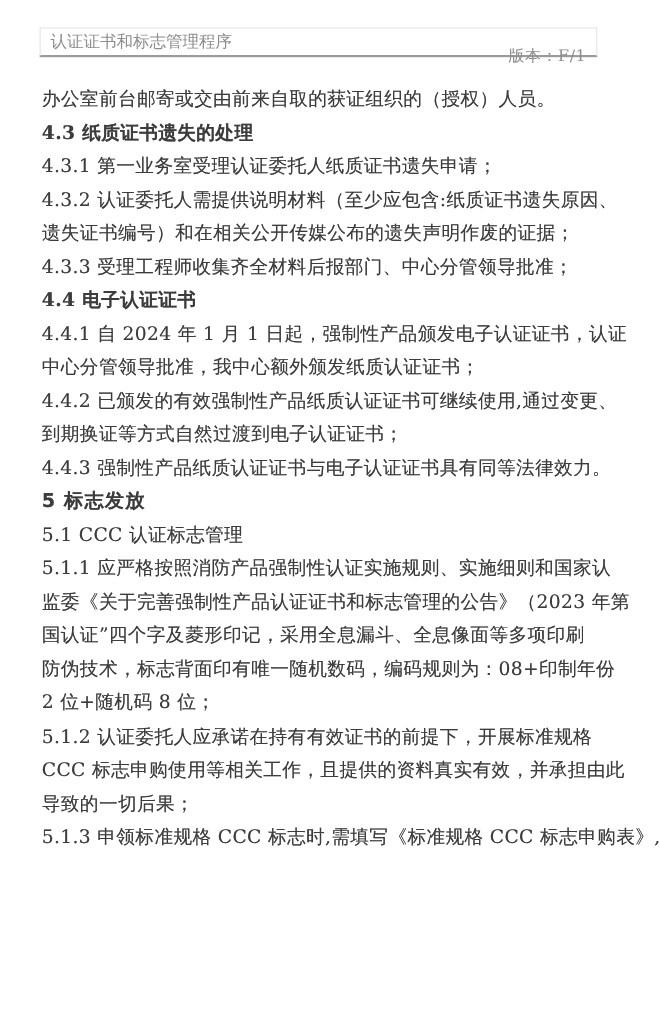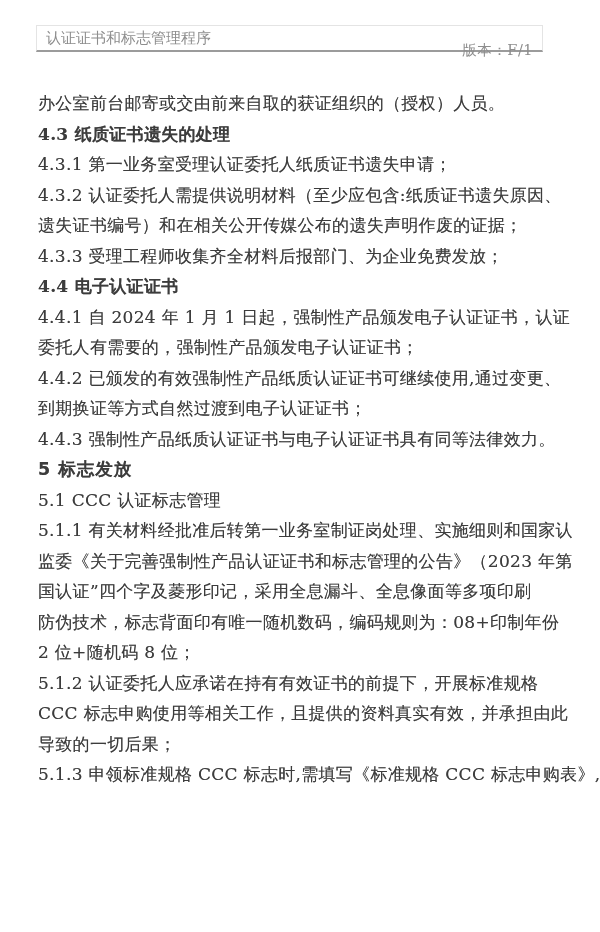--- a/index.html
+++ b/index.html
@@ -34,21 +34,21 @@
     background:var(--bg);
     gap:8px;
   }
   .page-header .ver{
     font-size:14.5px;
     letter-spacing:0.5px;
     margin-top:24px;
   }
   .doc{
     position:absolute;
-    top:88px;left:38px;
+    top:75px;left:38px;
     width:520px;
   }
   .line{
     height:30.5px;
     line-height:30.5px;
     font-size:17px;
     letter-spacing:0.3px;
     white-space:nowrap;
     text-shadow:0 0 0.4px rgba(60,60,60,0.55);
   }
@@ -67,30 +67,30 @@
   <span>认证证书和标志管理程序</span>
   <span class="ver">版本：F/1</span>
 </div>
 
 <div class="doc">
   <div class="line">办公室前台邮寄或交由前来自取的获证组织的（授权）人员。</div>
   <div class="line h2">4.3 纸质证书遗失的处理</div>
   <div class="line">4.3.1 第一业务室受理认证委托人纸质证书遗失申请；</div>
   <div class="line">4.3.2 认证委托人需提供说明材料（至少应包含:纸质证书遗失原因、</div>
   <div class="line">遗失证书编号）和在相关公开传媒公布的遗失声明作废的证据；</div>
-  <div class="line">4.3.3 受理工程师收集齐全材料后报部门、为企业免费发放；</div>
+  <div class="line">4.3.3 受理工程师收集齐全材料后报部门、中心分管领导批准；</div>
   <div class="line h2">4.4 电子认证证书</div>
   <div class="line">4.4.1 自 2024 年 1 月 1 日起，强制性产品颁发电子认证证书，认证</div>
-  <div class="line">委托人有需要的，强制性产品颁发电子认证证书；</div>
+  <div class="line">中心分管领导批准，我中心额外颁发纸质认证证书；</div>
   <div class="line">4.4.2 已颁发的有效强制性产品纸质认证证书可继续使用,通过变更、</div>
   <div class="line">到期换证等方式自然过渡到电子认证证书；</div>
   <div class="line">4.4.3 强制性产品纸质认证证书与电子认证证书具有同等法律效力。</div>
   <div class="line h1">5 标志发放</div>
   <div class="line">5.1 CCC 认证标志管理</div>
-  <div class="line">5.1.1 有关材料经批准后转第一业务室制证岗处理、实施细则和国家认</div>
+  <div class="line">5.1.1 应严格按照消防产品强制性认证实施规则、实施细则和国家认</div>
   <div class="line">监委《关于完善强制性产品认证证书和标志管理的公告》（2023 年第</div>
   <div class="line">国认证”四个字及菱形印记，采用全息漏斗、全息像面等多项印刷</div>
   <div class="line">防伪技术，标志背面印有唯一随机数码，编码规则为：08+印制年份</div>
   <div class="line">2 位+随机码 8 位；</div>
   <div class="line">5.1.2 认证委托人应承诺在持有有效证书的前提下，开展标准规格</div>
   <div class="line">CCC 标志申购使用等相关工作，且提供的资料真实有效，并承担由此</div>
   <div class="line">导致的一切后果；</div>
   <div class="line">5.1.3 申领标准规格 CCC 标志时,需填写《标准规格 CCC 标志申购表》,</div>
 </div>
 

